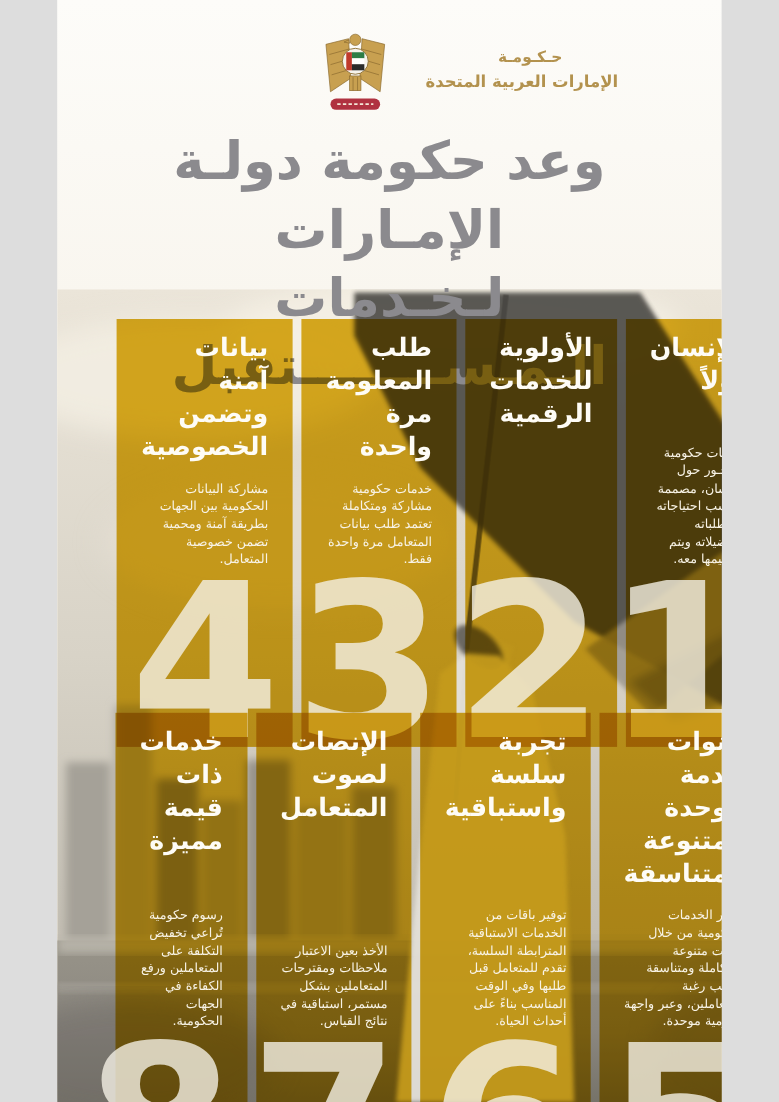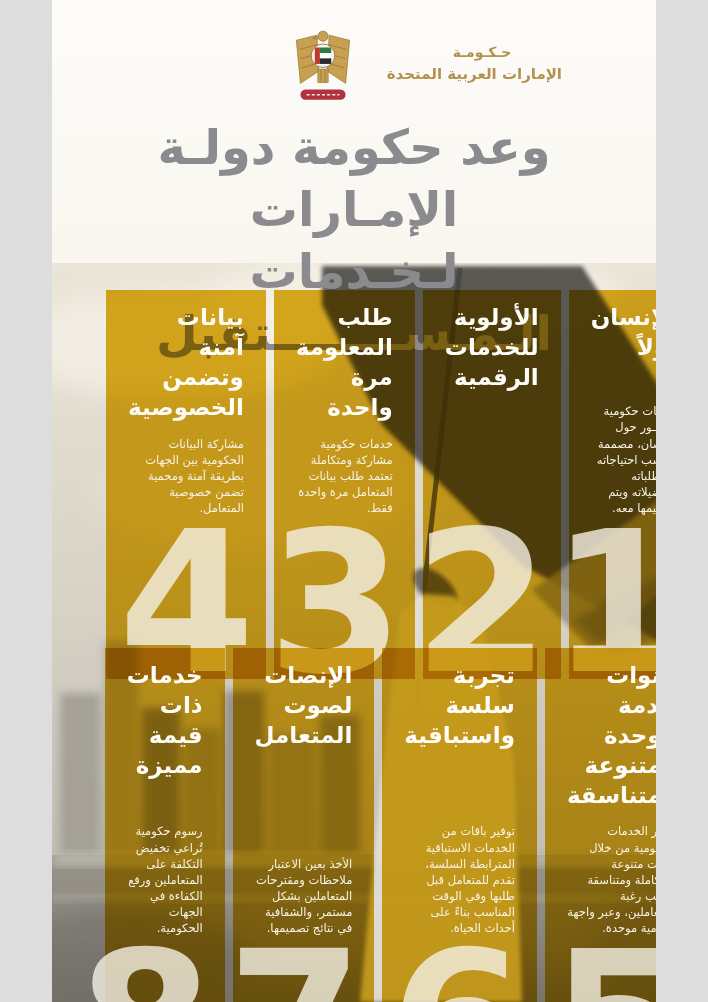--- a/index.html
+++ b/index.html
@@ -202,21 +202,21 @@
         <p class="card-body">توفير باقات من الخدمات الاستباقية المترابطة السلسة، تقدم للمتعامل قبل طلبها وفي الوقت المناسب بناءً على أحداث الحياة.</p>
       </div>
       <div class="card-number">6</div>
     </div>
     <div class="card">
       <div class="card-fill"></div>
       <div class="card-inner">
         <h3 class="card-title">الإنصات
 لصوت
 المتعامل</h3>
-        <p class="card-body">الأخذ بعين الاعتبار ملاحظات ومقترحات المتعاملين بشكل مستمر، والشفافية في نتائج تصميمها.</p>
+        <p class="card-body">الأخذ بعين الاعتبار ملاحظات ومقترحات المتعاملين بشكل مستمر، استباقية في نتائج القياس.</p>
       </div>
       <div class="card-number">7</div>
     </div>
     <div class="card">
       <div class="card-fill"></div>
       <div class="card-inner">
         <h3 class="card-title">خدمات
 ذات قيمة
 مميزة</h3>
         <p class="card-body">رسوم حكومية تُراعي تخفيض التكلفة على المتعاملين ورفع الكفاءة في الجهات الحكومية.</p>

